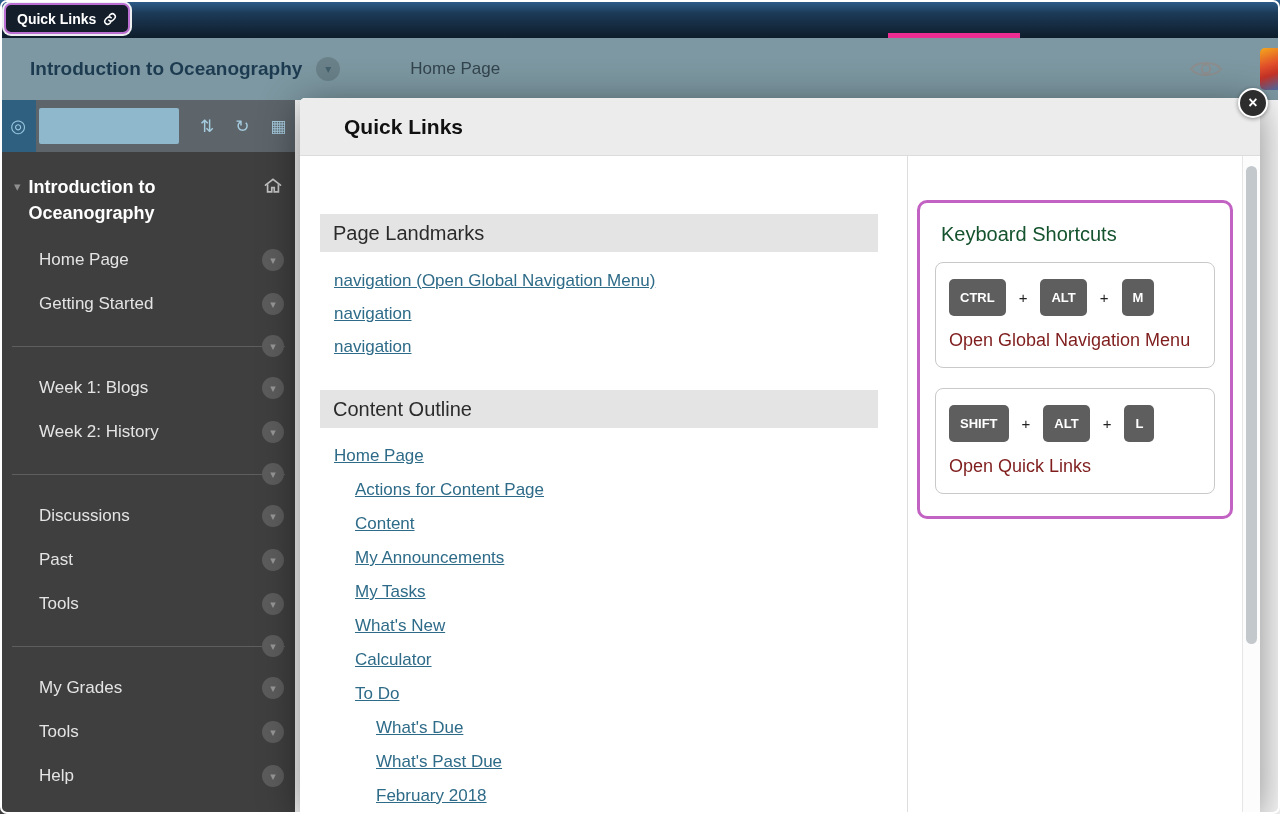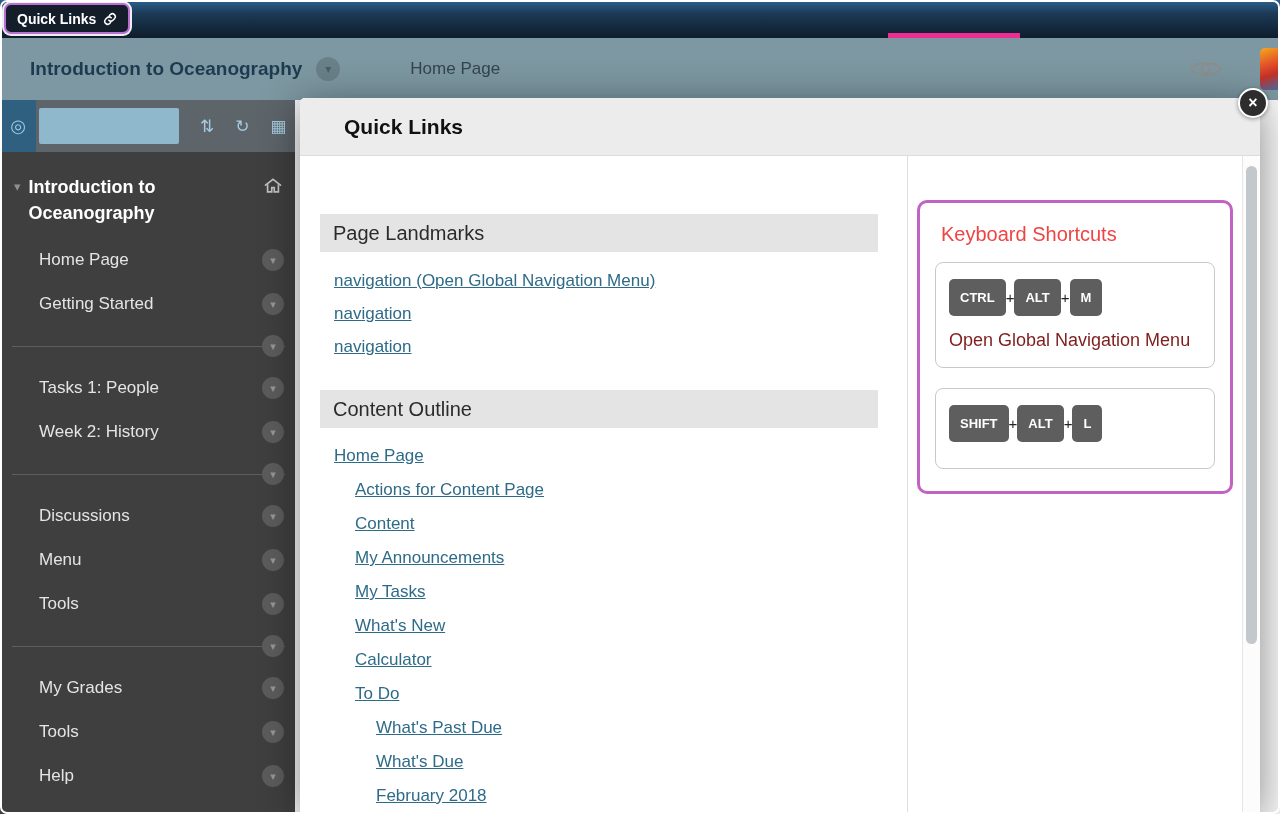--- a/index.html
+++ b/index.html
@@ -67,23 +67,23 @@
             font-size:20px; color:#2b2b2b; }
   .landmark-list { margin:12px 0 0 14px; }
   .outline-list { margin:11px 0 0 14px; }
   .outline-bar { margin-top:27px; }
   .qrow { height:33px; display:flex; align-items:center; }
   .outline-list .qrow { height:34px; }
   .qlink { color:#2e6b88; font-size:17px; text-decoration:underline; cursor:pointer; }
   .indent0 { margin-left:0; } .indent1 { margin-left:21px; } .indent2 { margin-left:42px; }
 
   .ks-box { border:3px solid #c262c2; border-radius:10px; width:316px; padding:12px 15px 2px; }
-  .ks-title { font-size:20px; color:#ef4444; margin:8px 0 16px 6px; font-weight:normal; }
+  .ks-title { font-size:20px; color:#14532d; margin:8px 0 16px 6px; font-weight:normal; }
   .shortcut-card { border:1px solid #c9c9c9; border-radius:8px; padding:16px 13px 14px; margin-bottom:20px; background:#fff; }
-  .keys { display:flex; align-items:center; gap:0; margin-bottom:12px; }
+  .keys { display:flex; align-items:center; gap:13px; margin-bottom:12px; }
   .keycap { background:#5e5e5e; color:#fff; font-size:13px; font-weight:bold; padding:11px 11px;
             border-radius:5px; min-width:20px; text-align:center; }
   .plus { color:#222; font-size:15px; }
   .key-desc { font-size:18px; color:#7f1d1d; line-height:1.4; }
 
   .scroll-track { position:absolute; top:58px; right:0; bottom:0; width:18px; background:#fcfcfc;
             border-left:1px solid #e6e6e6; border-radius:0 5px 0 0; }
   .scroll-thumb { position:absolute; top:10px; left:3px; width:11px; height:478px; background:#c3c8cd;
             border-radius:6px; cursor:pointer; }
 </style>
@@ -143,37 +143,37 @@
         </div>
         <div class="sb-item">
           <span class="sb-label">Getting Started</span>
           <span class="sb-chevron">▾</span>
         </div>
         <div class="sb-divider">
           <span class="sb-line"></span>
           <span class="sb-chevron">▾</span>
         </div>
         <div class="sb-item">
-          <span class="sb-label">Tasks 1: People</span>
+          <span class="sb-label">Week 1: Blogs</span>
           <span class="sb-chevron">▾</span>
         </div>
         <div class="sb-item">
           <span class="sb-label">Week 2: History</span>
           <span class="sb-chevron">▾</span>
         </div>
         <div class="sb-divider">
           <span class="sb-line"></span>
           <span class="sb-chevron">▾</span>
         </div>
         <div class="sb-item">
           <span class="sb-label">Discussions</span>
           <span class="sb-chevron">▾</span>
         </div>
         <div class="sb-item">
-          <span class="sb-label">Menu</span>
+          <span class="sb-label">Past</span>
           <span class="sb-chevron">▾</span>
         </div>
         <div class="sb-item">
           <span class="sb-label">Tools</span>
           <span class="sb-chevron">▾</span>
         </div>
         <div class="sb-divider">
           <span class="sb-line"></span>
           <span class="sb-chevron">▾</span>
         </div>
@@ -235,24 +235,24 @@
             <div class="qrow">
               <a class="qlink indent1" href="#">What's New</a>
             </div>
             <div class="qrow">
               <a class="qlink indent1" href="#">Calculator</a>
             </div>
             <div class="qrow">
               <a class="qlink indent1" href="#">To Do</a>
             </div>
             <div class="qrow">
+              <a class="qlink indent2" href="#">What's Due</a>
+            </div>
+            <div class="qrow">
               <a class="qlink indent2" href="#">What's Past Due</a>
-            </div>
-            <div class="qrow">
-              <a class="qlink indent2" href="#">What's Due</a>
             </div>
             <div class="qrow">
               <a class="qlink indent2" href="#">February 2018</a>
             </div>
           </div>
       </div>
       <div class="right-col">
         <div class="ks-box">
           <div class="ks-title">Keyboard Shortcuts</div>
           <div>
@@ -267,20 +267,21 @@
                 <div class="key-desc">Open Global Navigation Menu</div>
               </div>
               <div class="shortcut-card">
                 <div class="keys">
                   <span class="keycap">SHIFT</span>
                   <span class="plus">+</span>
                   <span class="keycap">ALT</span>
                   <span class="plus">+</span>
                   <span class="keycap">L</span>
                 </div>
+                <div class="key-desc">Open Quick Links</div>
               </div>
             </div>
         </div>
       </div>
     </div>
     <div class="scroll-track">
       <div class="scroll-thumb"></div>
     </div>
   </div>
 

